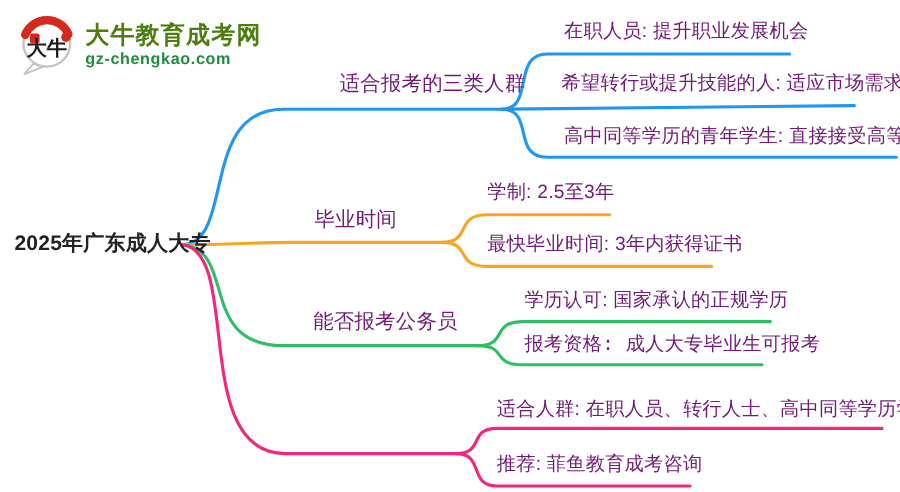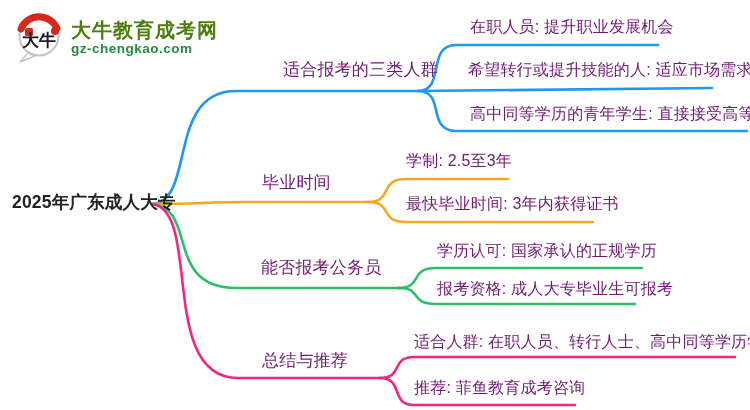--- a/index.html
+++ b/index.html
@@ -76,19 +76,18 @@
   <div class="node" style="left:470px;top:17px;">在职人员: 提升职业发展机会</div>
   <div class="node" style="left:468px;top:60px;">希望转行或提升技能的人: 适应市场需求</div>
   <div class="node" style="left:470px;top:104px;">高中同等学历的青年学生: 直接接受高等教育</div>
 
   <div class="node branch-label" style="left:262px;top:173px;">毕业时间</div>
   <div class="node" style="left:406px;top:151px;">学制: 2.5至3年</div>
   <div class="node" style="left:406px;top:194px;">最快毕业时间: 3年内获得证书</div>
 
   <div class="node" style="left:437px;top:241px;">学历认可: 国家承认的正规学历</div>
   <div class="node branch-label" style="left:261px;top:258px;">能否报考公务员</div>
-  <div class="node" style="left:437px;top:279px;">报考资格: 成人大专毕业生可报考</div>
+  <div class="node" style="left:437px;top:279px;font-family:Liberation Mono, monospace;">报考资格: 成人大专毕业生可报考</div>
 
-  <div class="node branch-label" style="left:262px;top:351px;">总结与推荐</div>
   <div class="node" style="left:414px;top:332px;">适合人群: 在职人员、转行人士、高中同等学历学生</div>
   <div class="node" style="left:414px;top:378px;">推荐: 菲鱼教育成考咨询</div>
 
 </div>
 
 </body></html>

